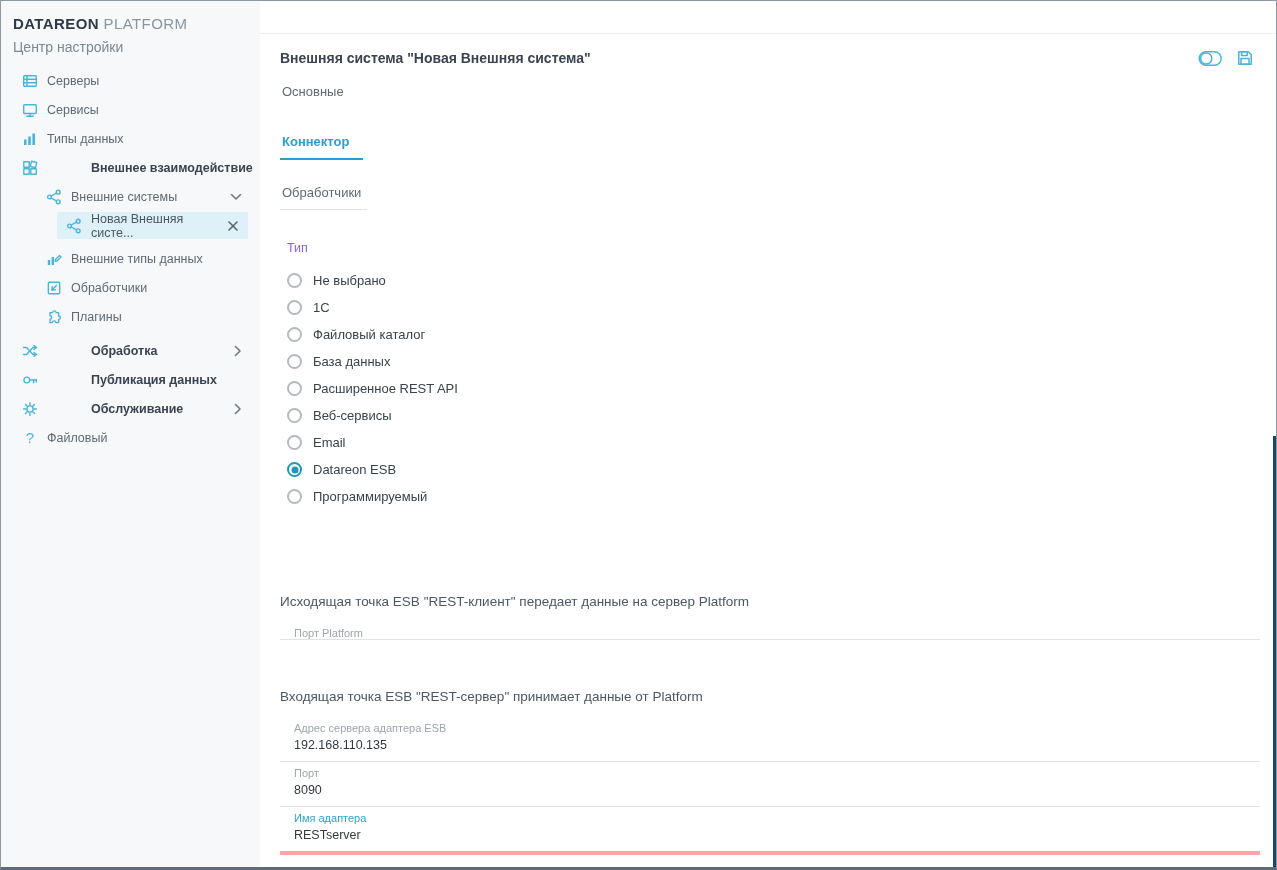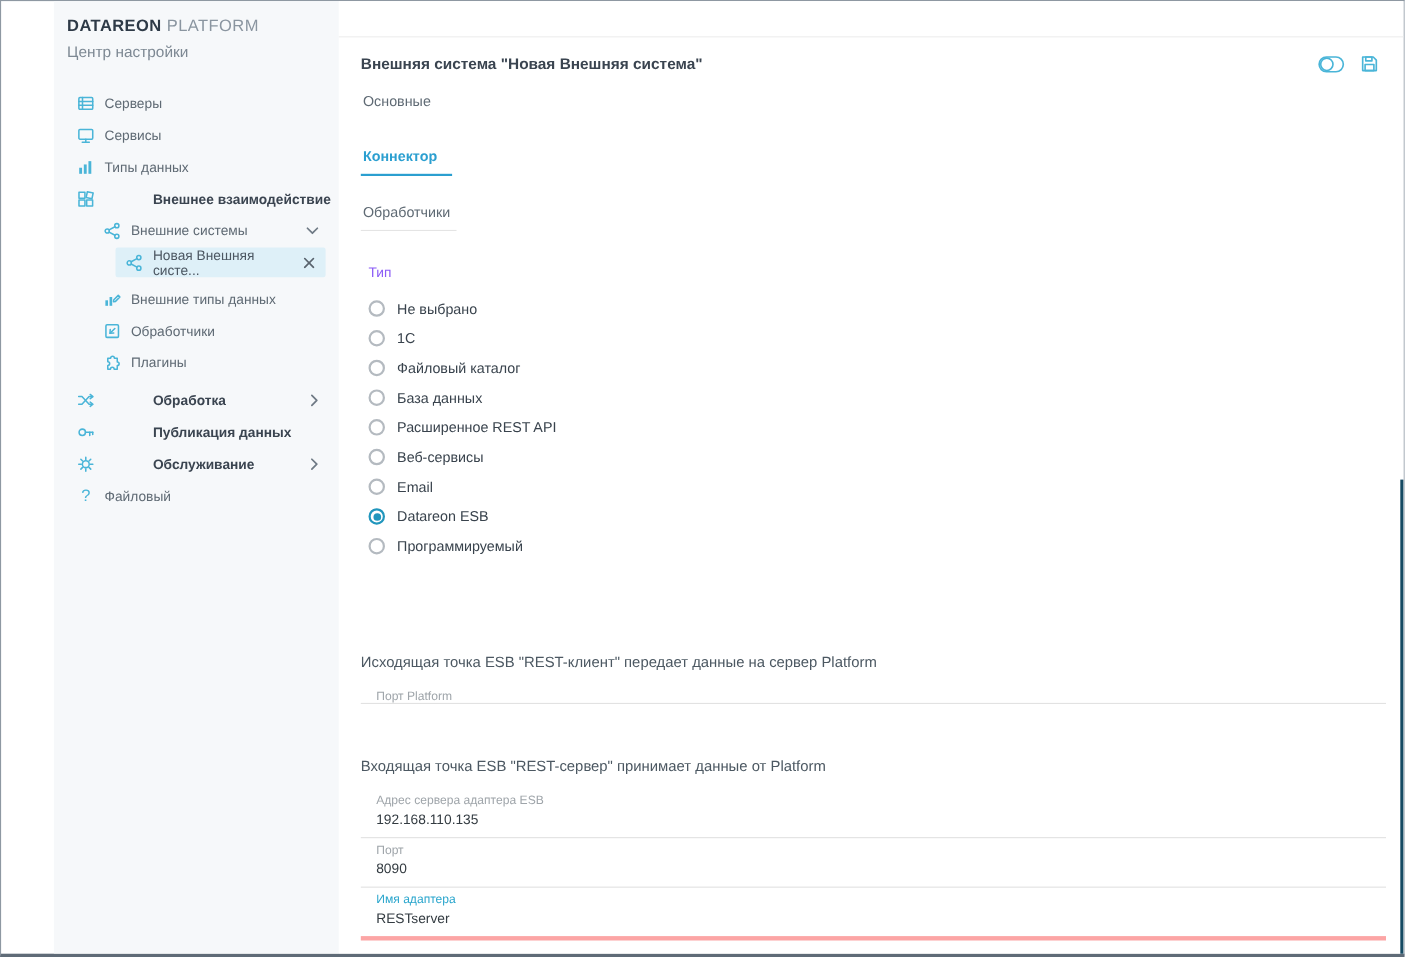--- a/index.html
+++ b/index.html
@@ -5,35 +5,34 @@
   * { box-sizing: border-box; }
   html,body { margin:0; padding:0; background:#e9edf0; }
   body { font-family:"Liberation Sans", sans-serif; }
 
   .window {
     width:1277px; height:870px; position:relative; overflow:hidden;
     background:#ffffff;
     border:1px solid #8e98a2;
     border-bottom:3px solid #5f6b77;
     display:flex;
-    padding-left:48px;
   }
 
   
   .sidebar {
     width:259px; flex-shrink:0; background:#f6f8fa; height:100%;
     padding-top:12px; overflow:hidden;
   }
   .logo { padding:2px 12px 0 12px; }
   .logo-line { font-size:15px; letter-spacing:0.4px; white-space:nowrap; }
   .logo-primary { font-weight:bold; color:#2e3a47; }
   .logo-secondary { color:#8a95a0; }
   .logo-sub { font-size:14px; color:#7d8893; margin-top:7px; }
 
-  .nav { margin-top:24px; }
+  .nav { margin-top:11px; }
   .nav-item {
     height:29px; display:flex; align-items:center;
     font-size:12.5px; color:#5f6a74; cursor:pointer; white-space:nowrap;
   }
   .nav-item.bold { font-weight:bold; color:#3a4450;gap:44px; }
   .lvl1 { padding-left:20px; }
   .lvl2 { padding-left:44px; }
   .icon18 { width:18px; height:18px; margin-right:8px; flex-shrink:0; display:flex; align-items:center; justify-content:center; }
   .chevron { margin-left:auto; margin-right:18px; display:flex; }
   .qmark { font-size:15px; color:#4ab5d8; width:18px; text-align:center; }

